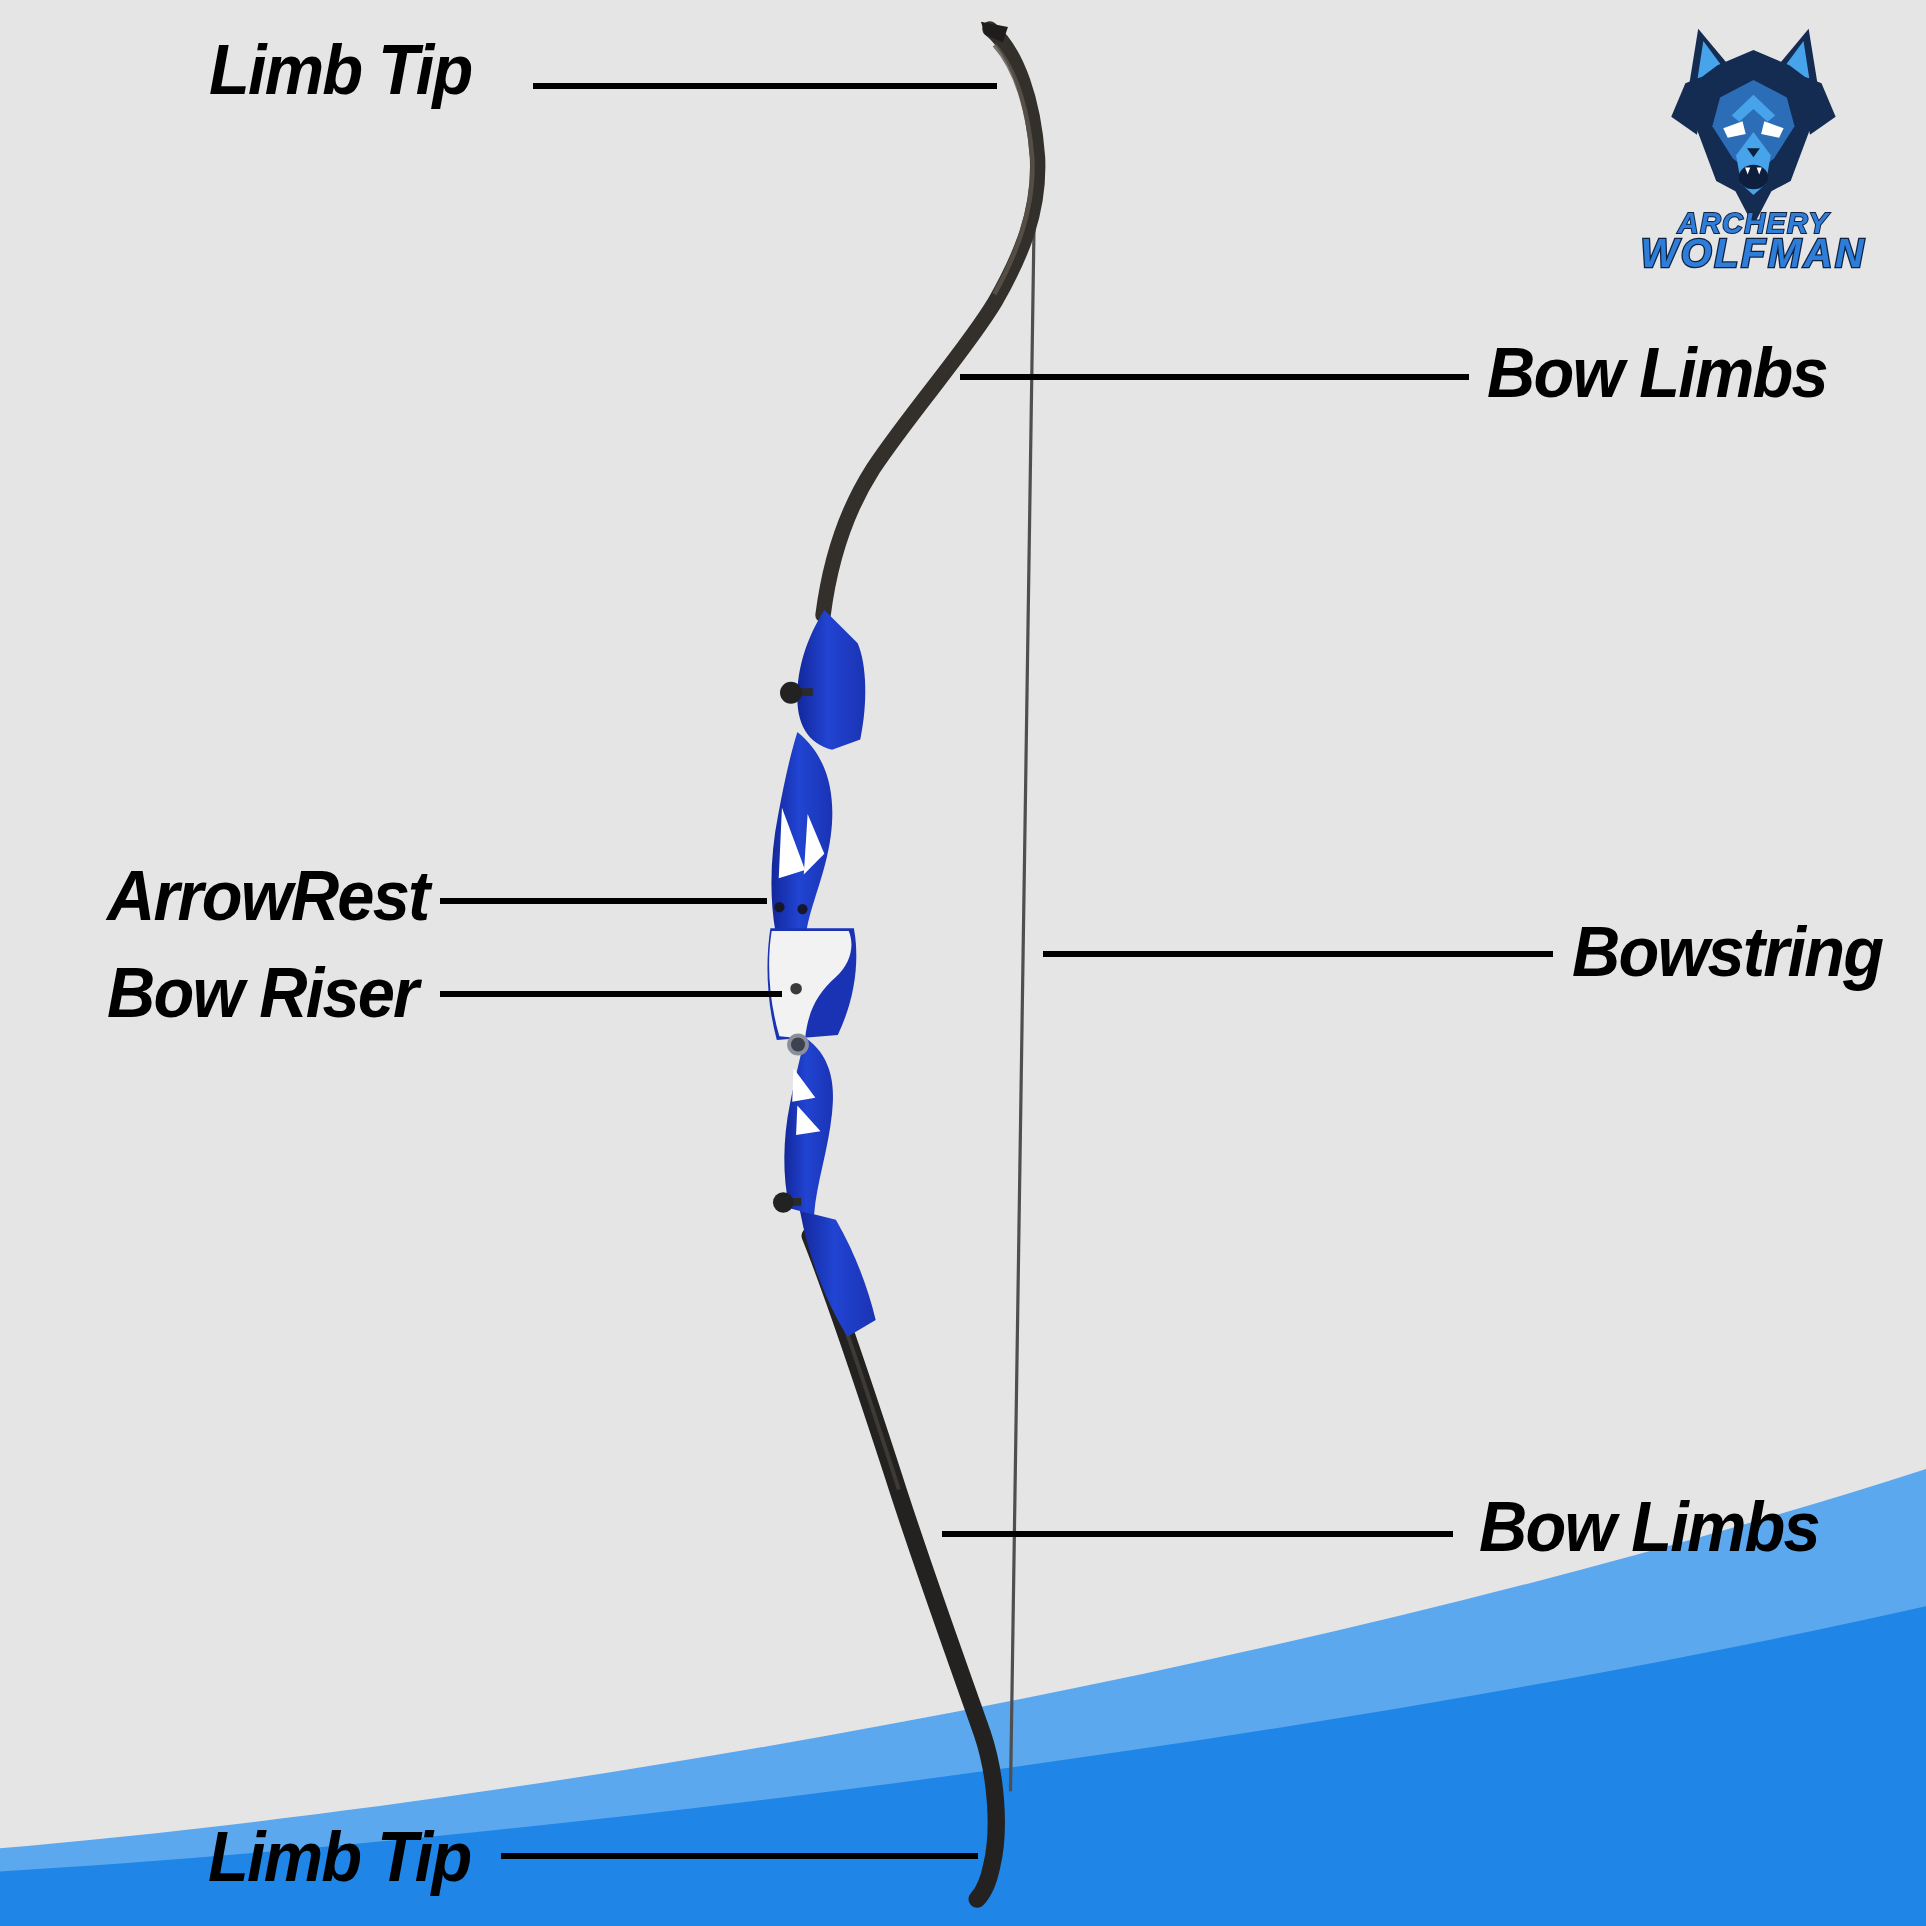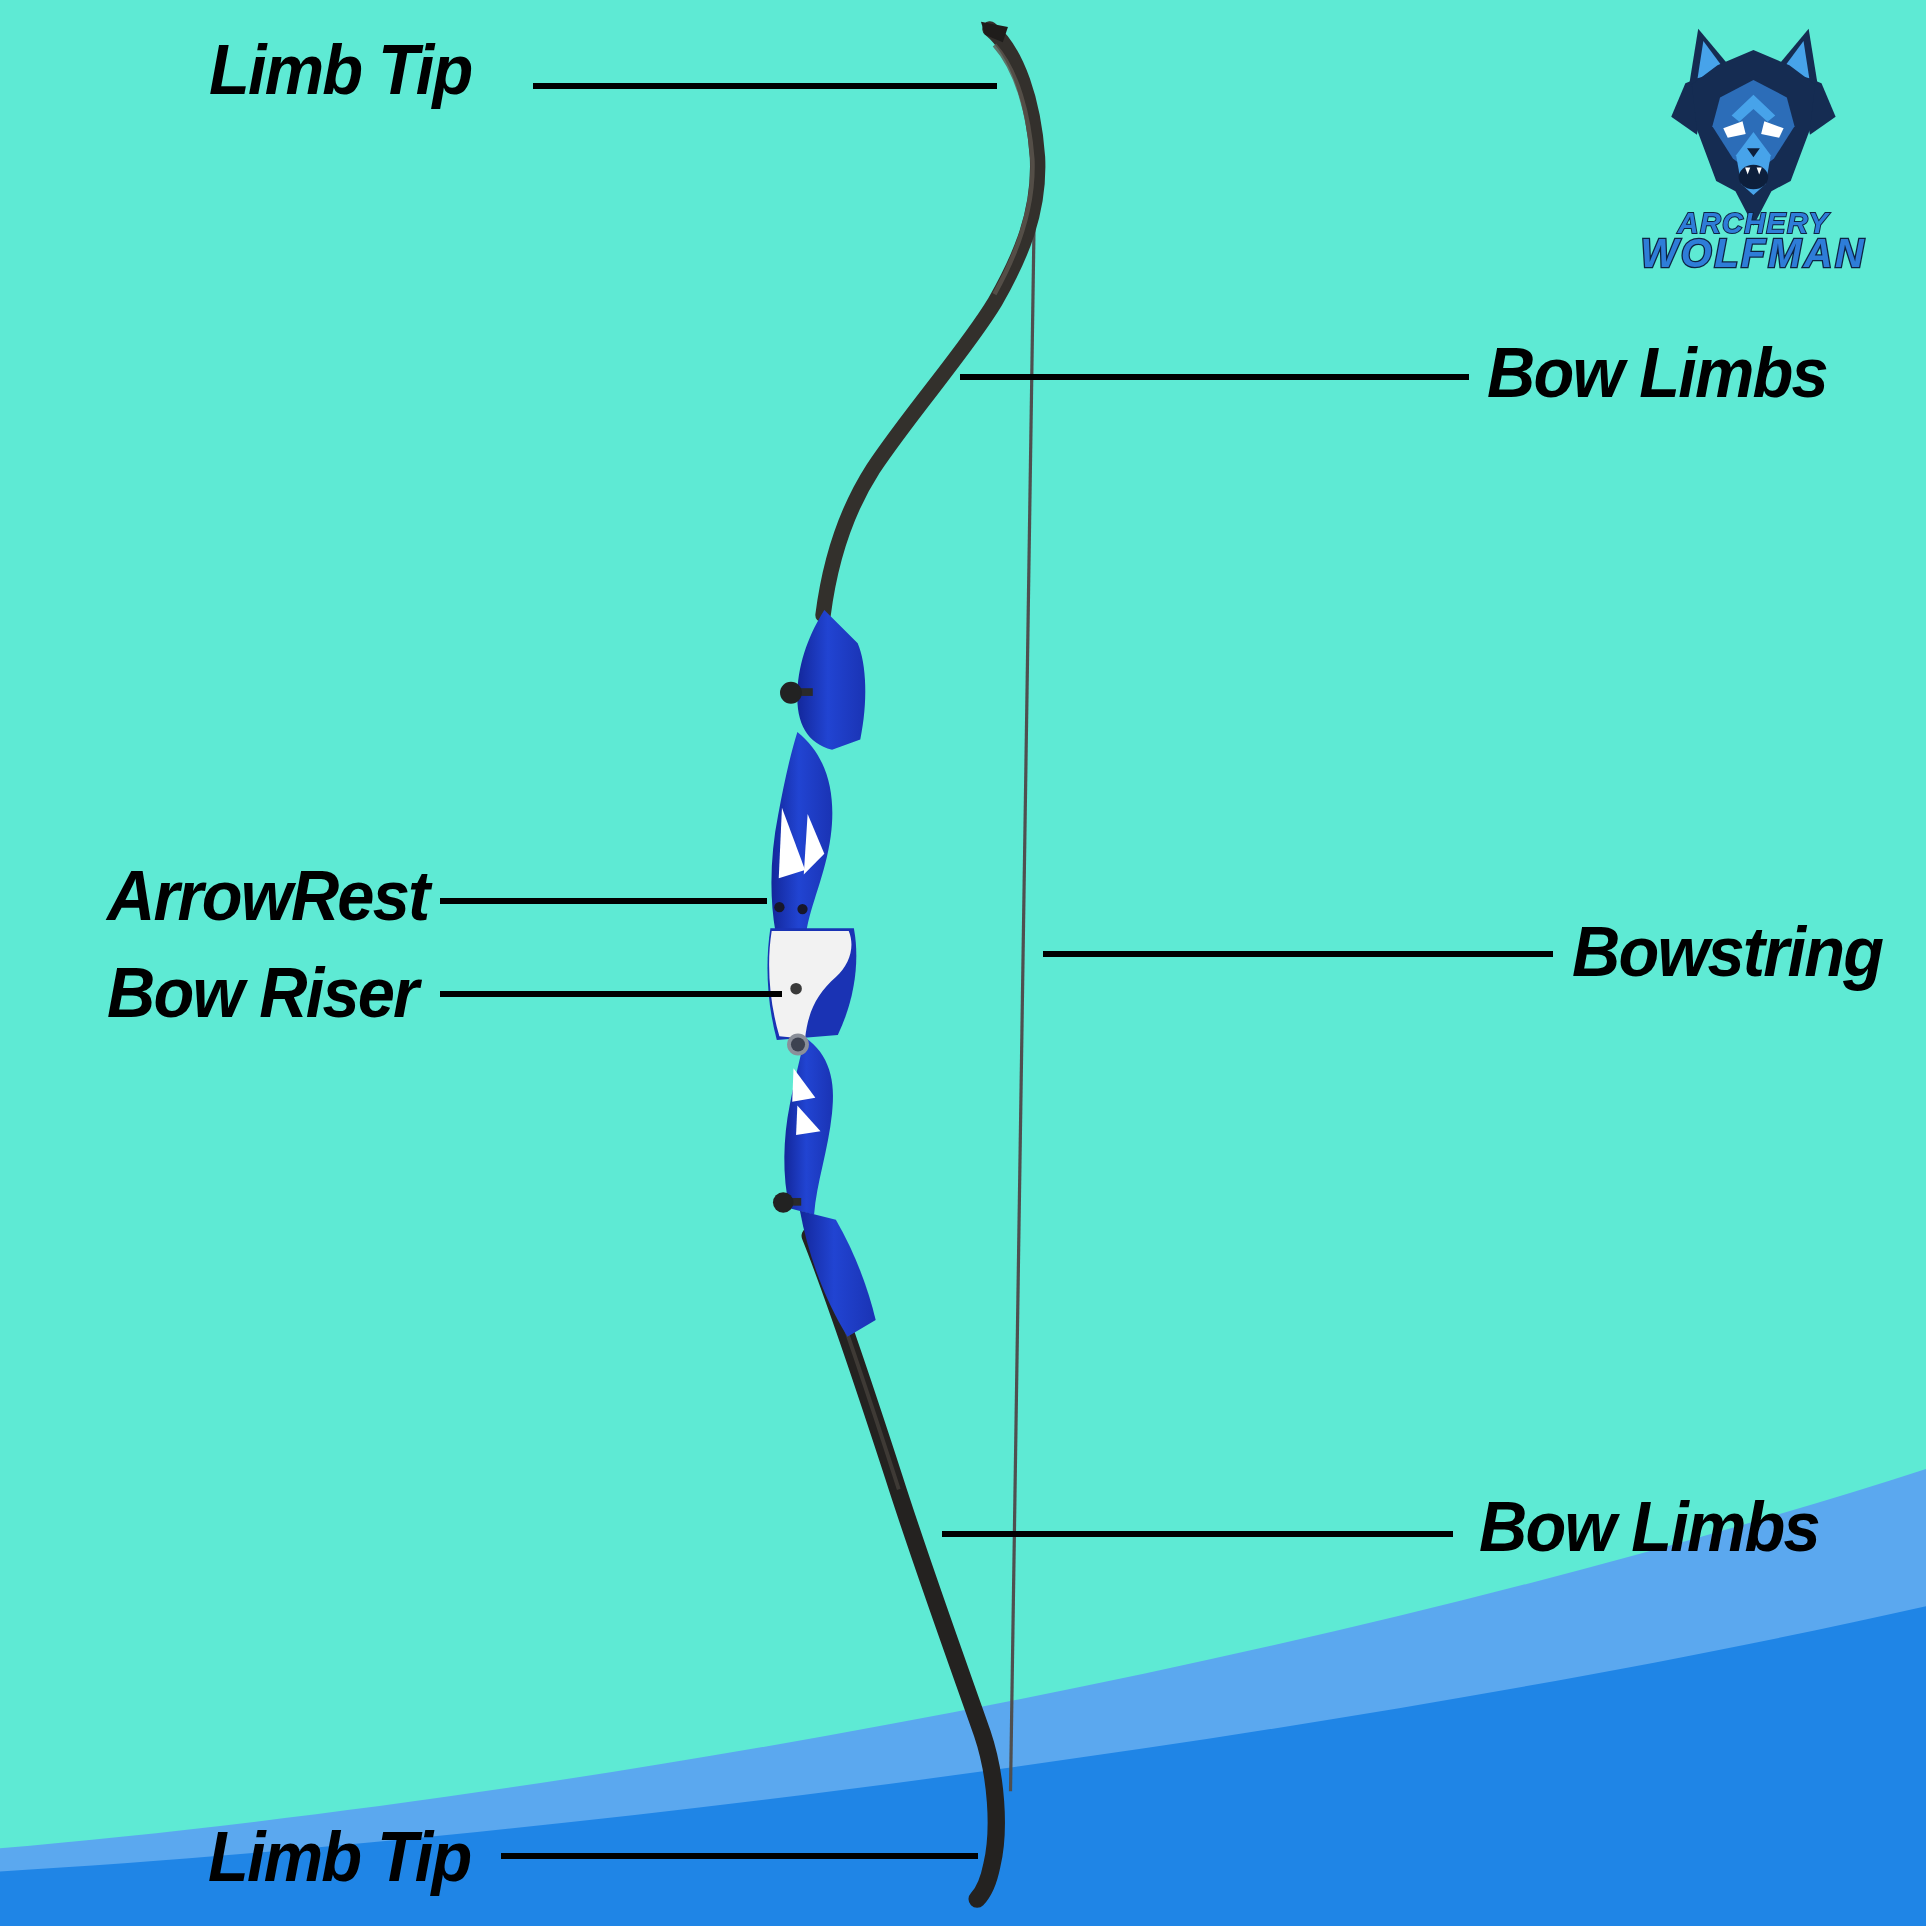--- a/index.html
+++ b/index.html
@@ -1,20 +1,20 @@
 <!DOCTYPE html>
 <html style="font-size:10.3px"><head>
 <meta charset="utf-8">
 <style>
   html,body{margin:0;padding:0;background:#ffffff;}
   #canvas{
     position:relative;
     width:1926px;height:1926px;
     overflow:hidden;
-    background:#5eead4;
+    background:#e5e5e5;
     font-family:"Liberation Sans", sans-serif;
   }
   .scene{position:absolute;left:0;top:0;width:1926px;height:1926px;}
   .label{
     position:absolute;
     font-family:"Liberation Sans", sans-serif;
     font-weight:bold;
     font-style:italic;
     font-size:71px;
     letter-spacing:-1.9px;

